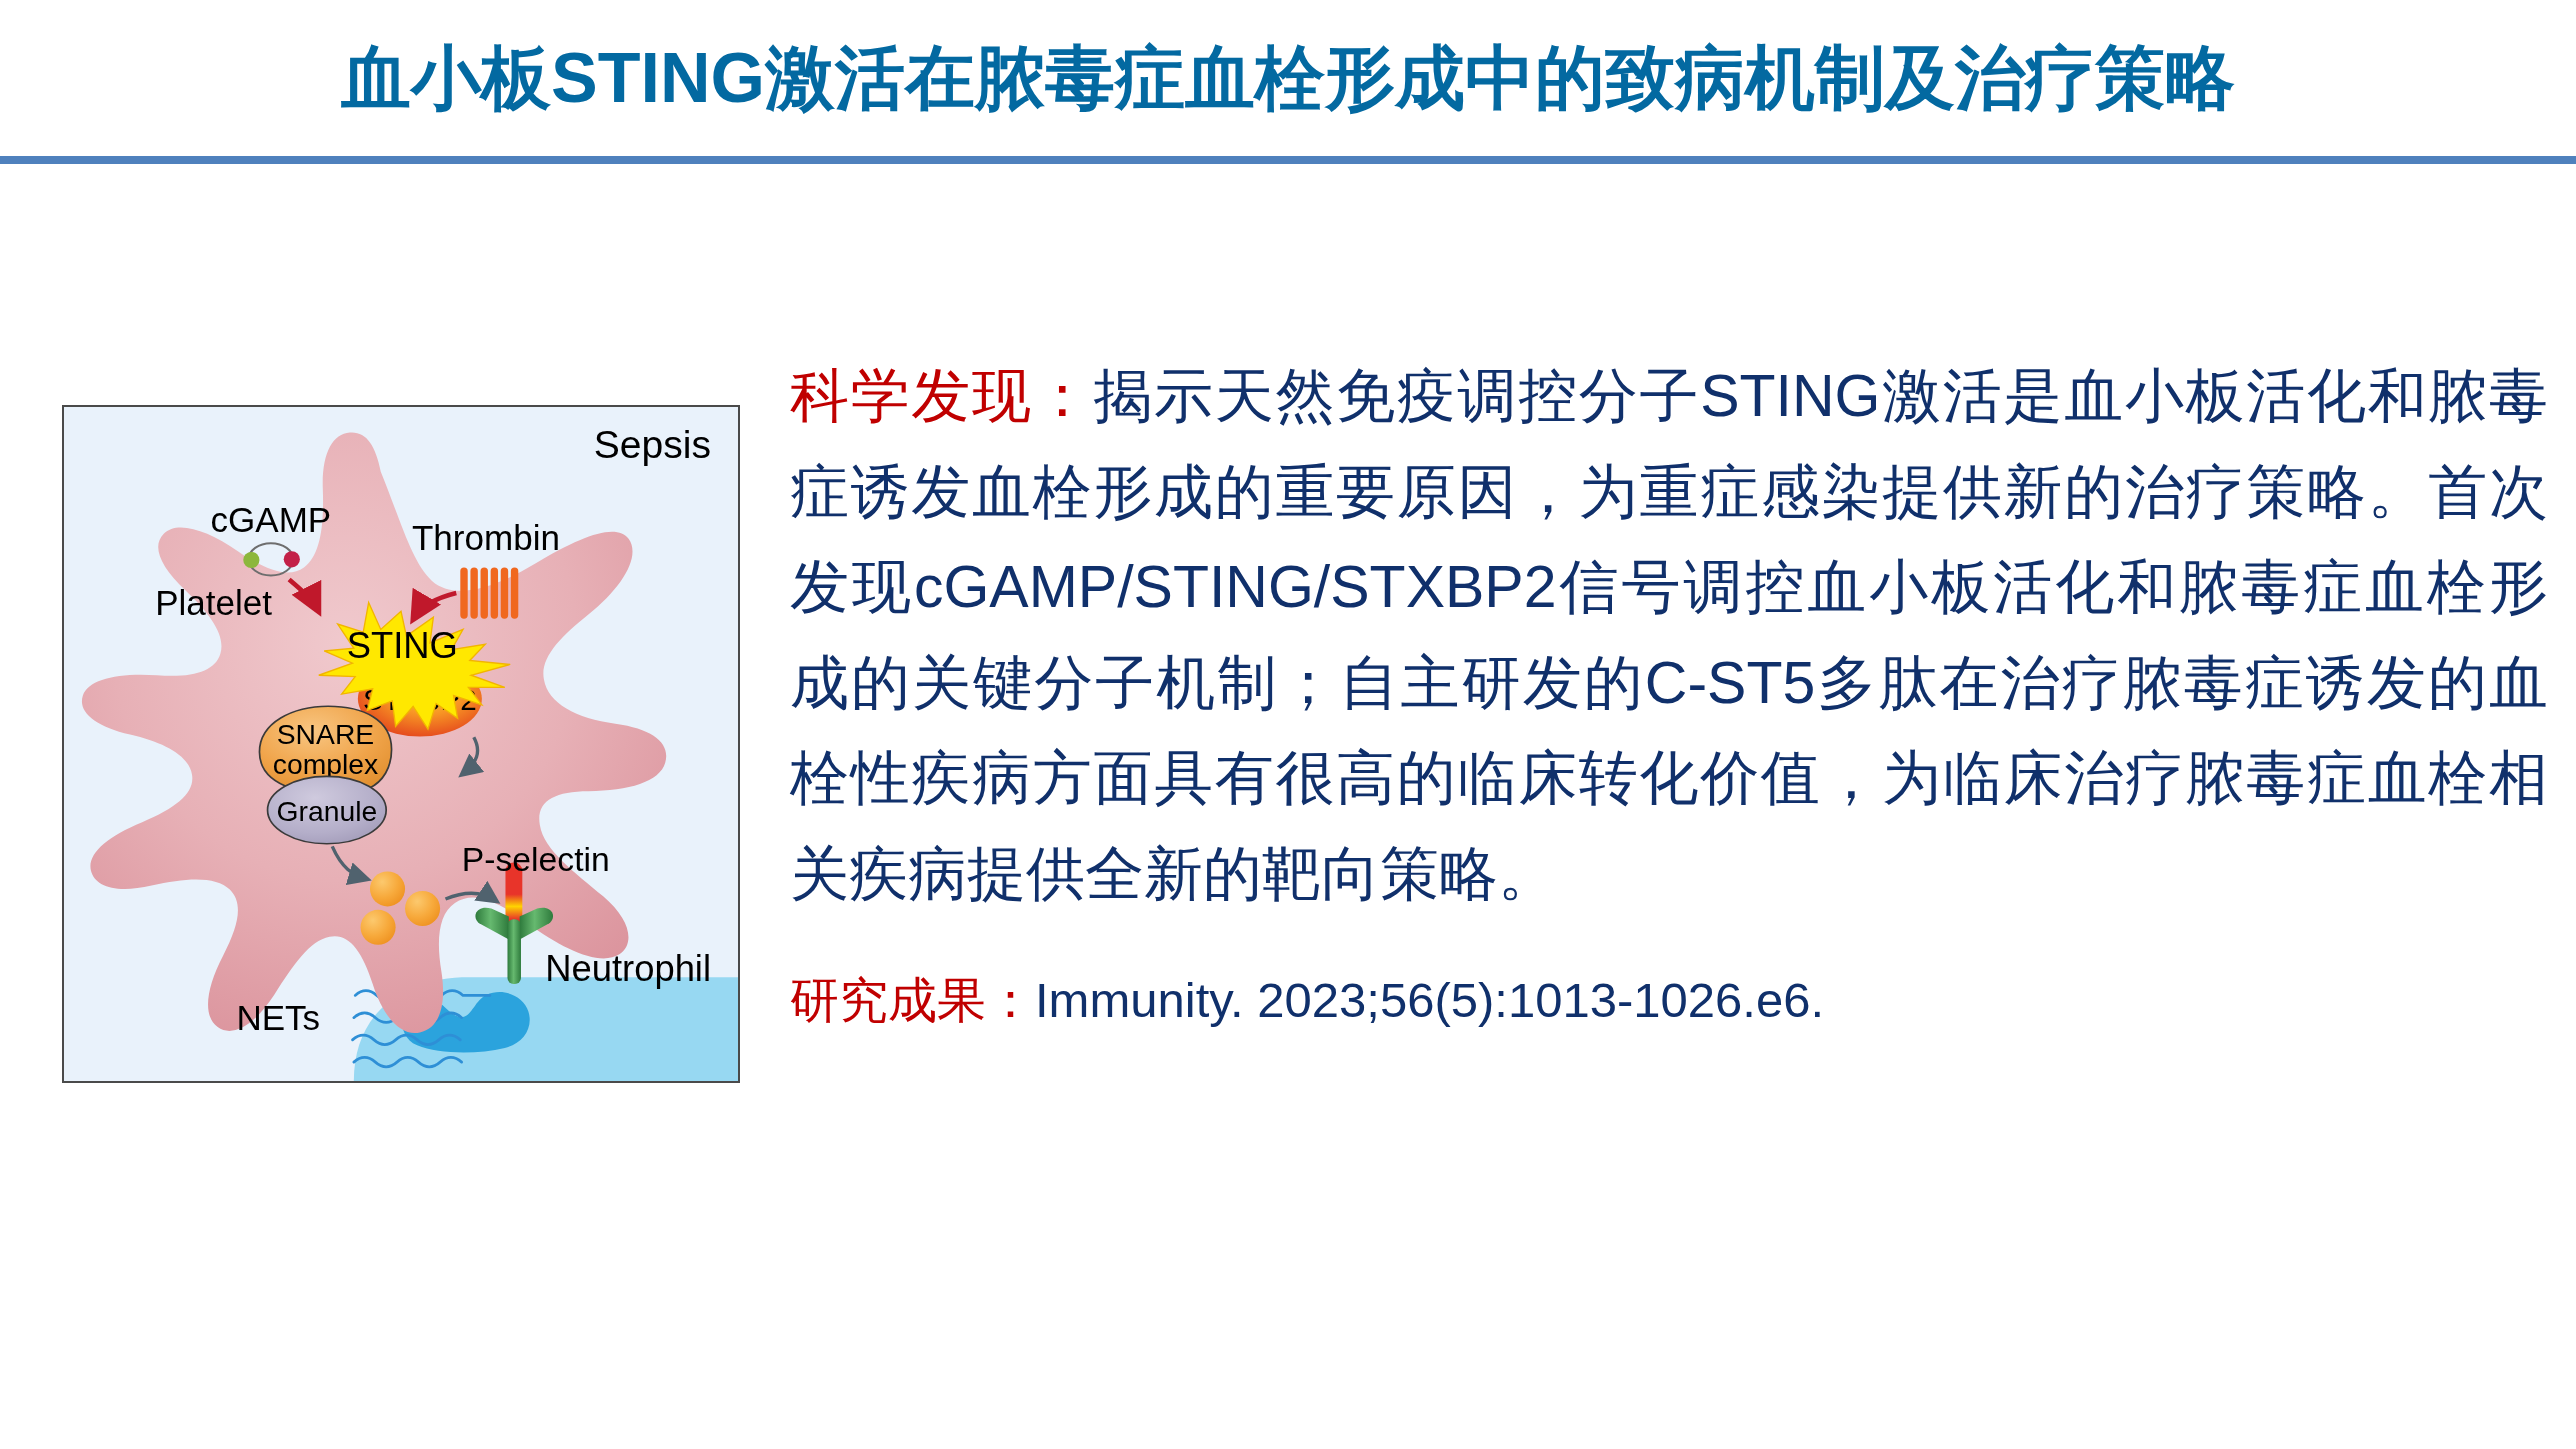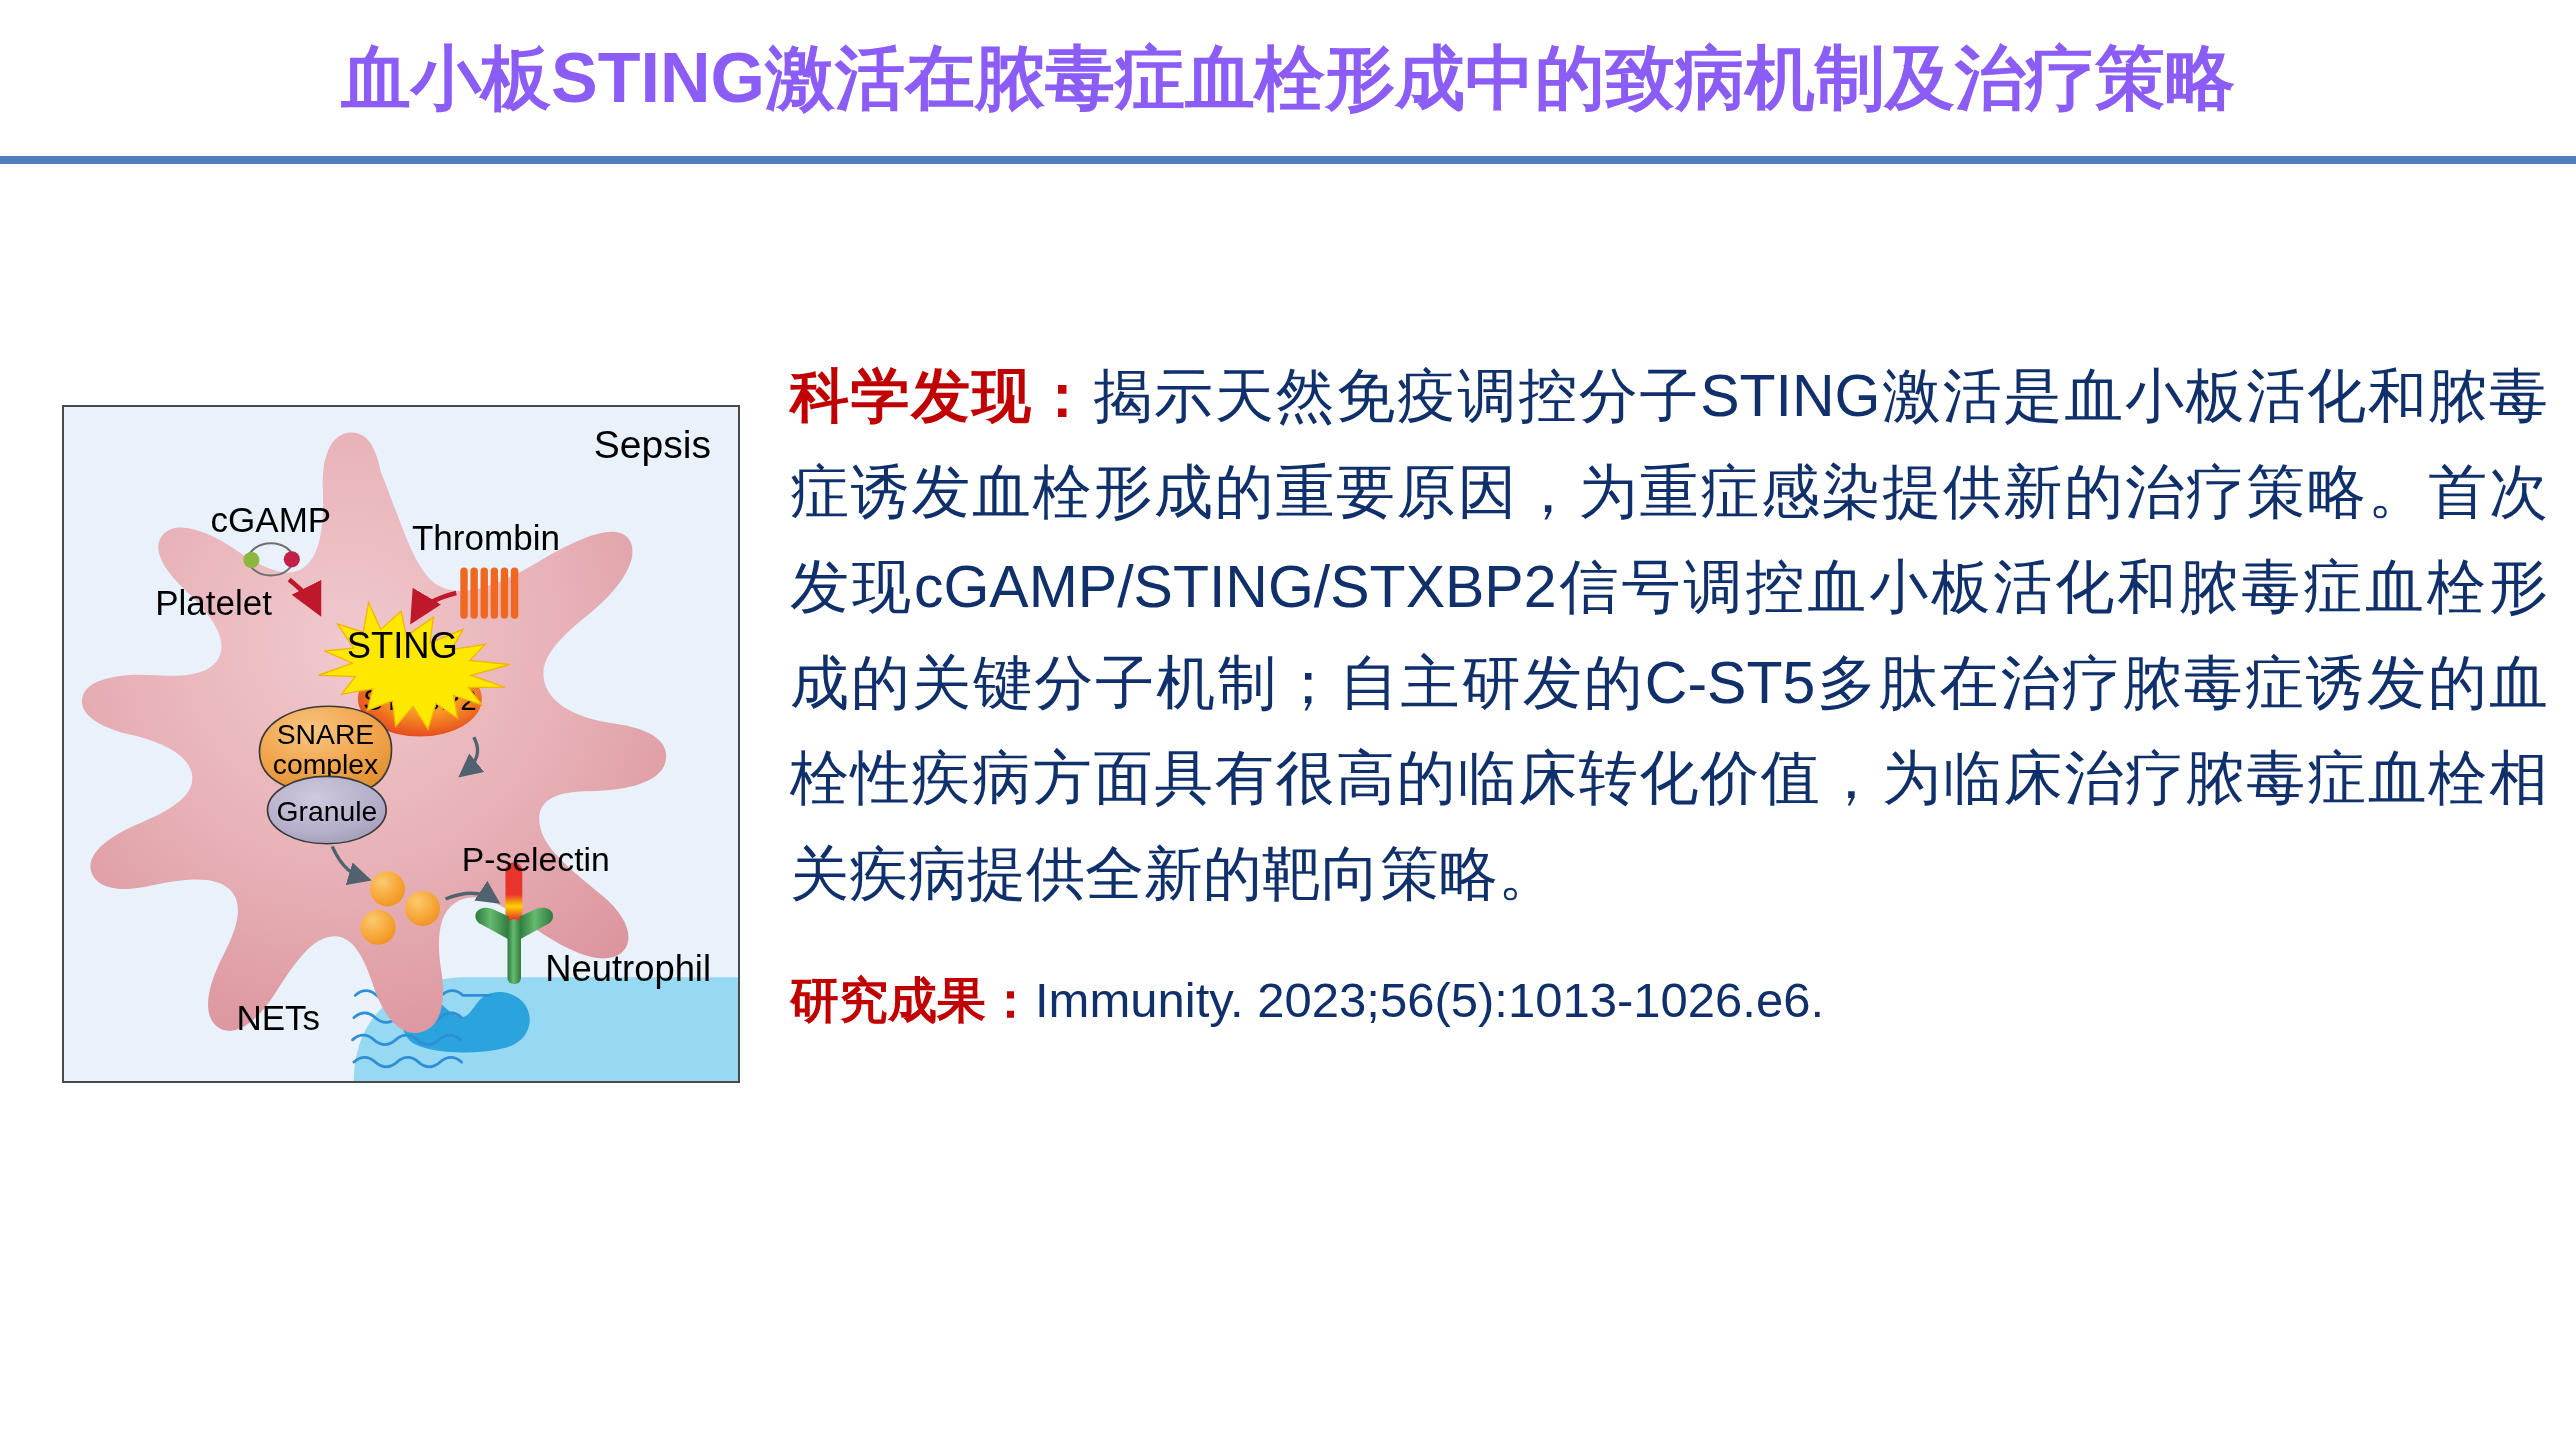--- a/index.html
+++ b/index.html
@@ -13,21 +13,21 @@
   }
 
   
   #title-bar{
     position:absolute;left:0;top:0;width:2576px;height:156px;
     display:flex;align-items:center;justify-content:center;
   }
   #slide-title{
     font-size:70px;
     font-weight:bold;
-    color:#8b5cf6;
+    color:#0369a1;
     letter-spacing:0px;
     line-height:1.1;
     white-space:nowrap;
     text-align:center;
   }
   #title-rule{
     position:absolute;left:0;top:156px;width:2576px;height:8px;
     background:#4f81bd;
   }
 
@@ -49,21 +49,21 @@
     color:#10306b;
     font-size:59px;
     line-height:1.62;
     text-align:justify;
     text-justify:inter-character;
     margin:0;
     font-weight:500;
   }
   .lead{
     color:#c00000;
-    font-weight:bold;
+    font-weight:normal;
   }
   #results-line{
     margin-top:47px;
     color:#10306b;
     font-size:49px;
     line-height:1.3;
     font-weight:500;
     white-space:nowrap;
   }
 </style>

